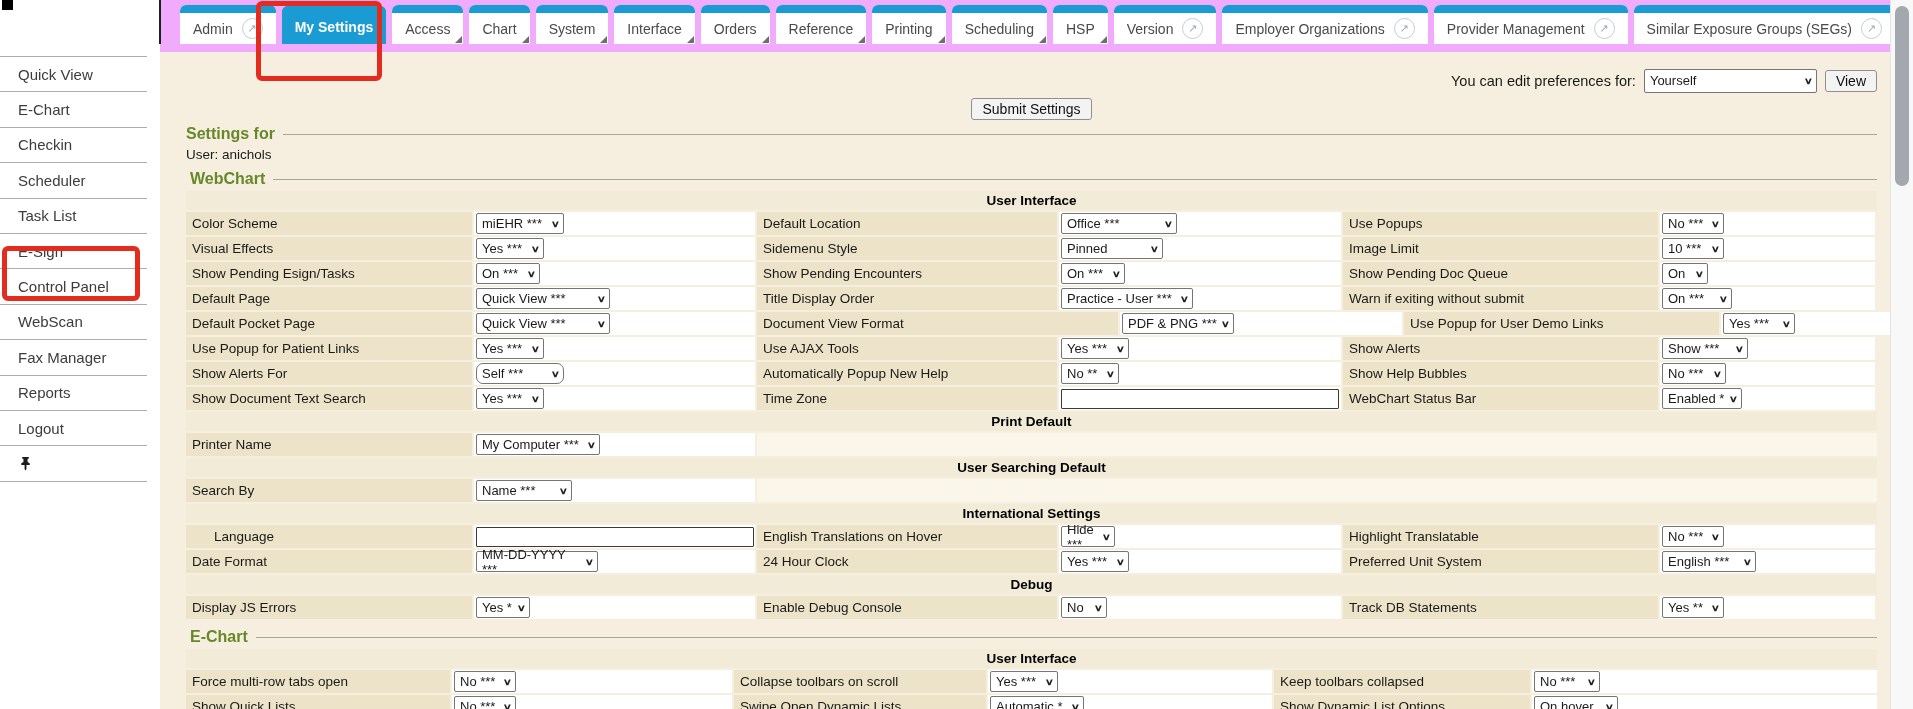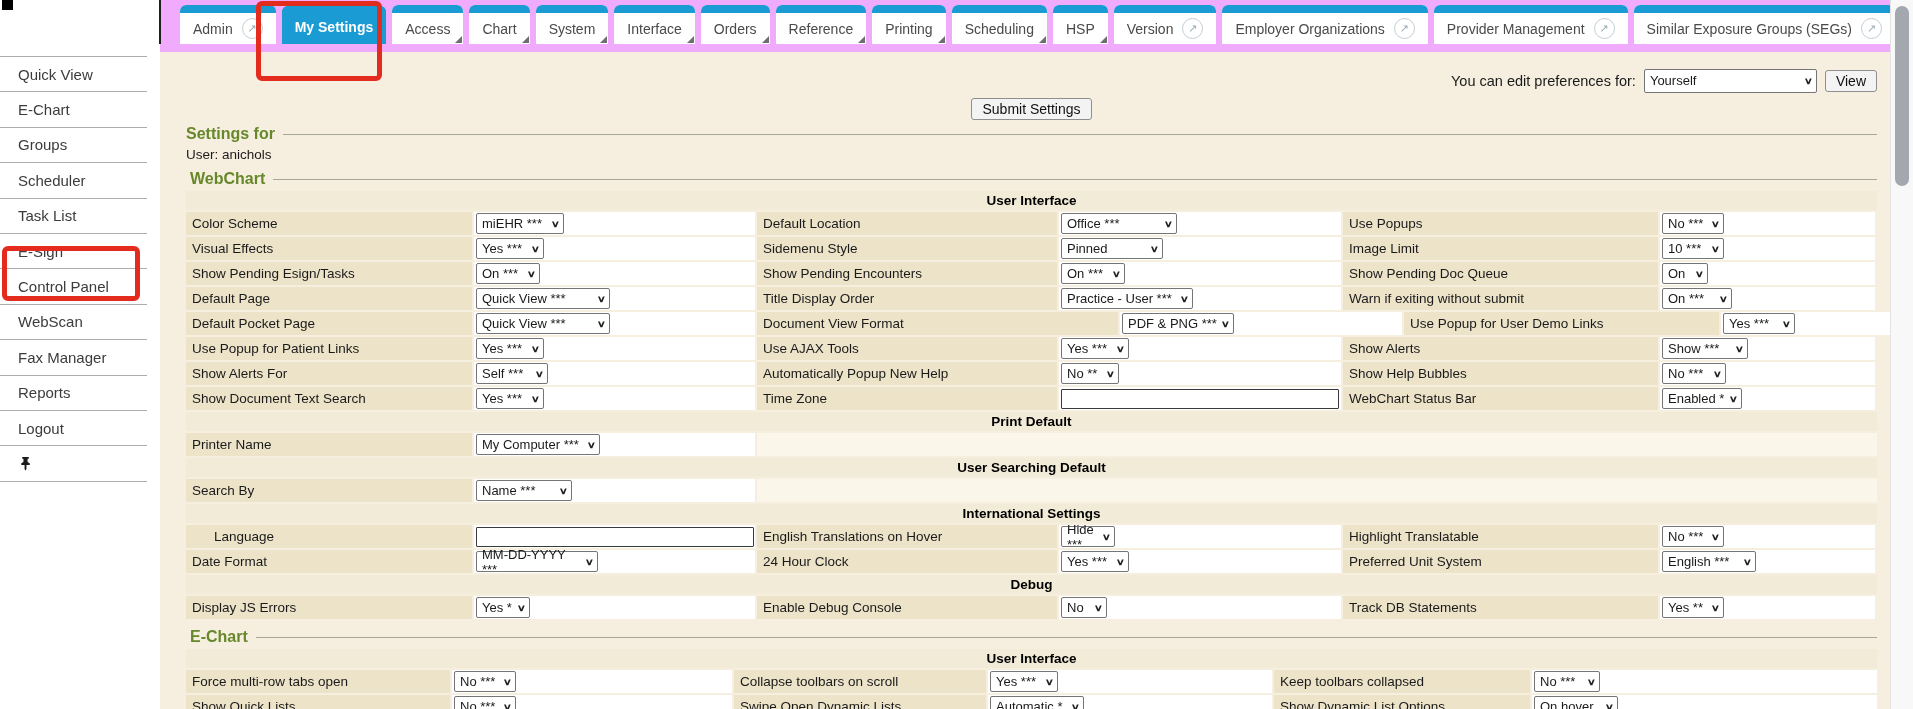--- a/index.html
+++ b/index.html
@@ -75,21 +75,21 @@
 
 <div class="sidebar">
   <div class="sb-list" id="sidebar-list">
       <div class="sb-item">
         <span>Quick View</span>
       </div>
       <div class="sb-item">
         <span>E-Chart</span>
       </div>
       <div class="sb-item">
-        <span>Groups</span>
+        <span>Checkin</span>
       </div>
       <div class="sb-item">
         <span>Scheduler</span>
       </div>
       <div class="sb-item">
         <span>Task List</span>
       </div>
       <div class="sb-item">
         <span>E-Sign</span>
       </div>
@@ -342,21 +342,21 @@
         <div class="cell-c last" style="width: 215px;">
           <span class="sel" style="width: 86px;">
             <span>Show ***</span>
             <span class="chev">∨</span>
           </span>
         </div>
       </div>
       <div class="row">
         <div class="cell-l" style="width: 286px;">Show Alerts For</div>
         <div class="cell-c" style="width: 281px;">
-          <span class="sel" style="width: 72px;">
+          <span class="sel" style="width: 88px; border-radius: 7px;">
             <span>Self ***</span>
             <span class="chev">∨</span>
           </span>
         </div>
         <div class="cell-l" style="width: 300px;">Automatically Popup New Help</div>
         <div class="cell-c" style="width: 282px;">
           <span class="sel" style="width: 58px;">
             <span>No **</span>
             <span class="chev">∨</span>
           </span>

